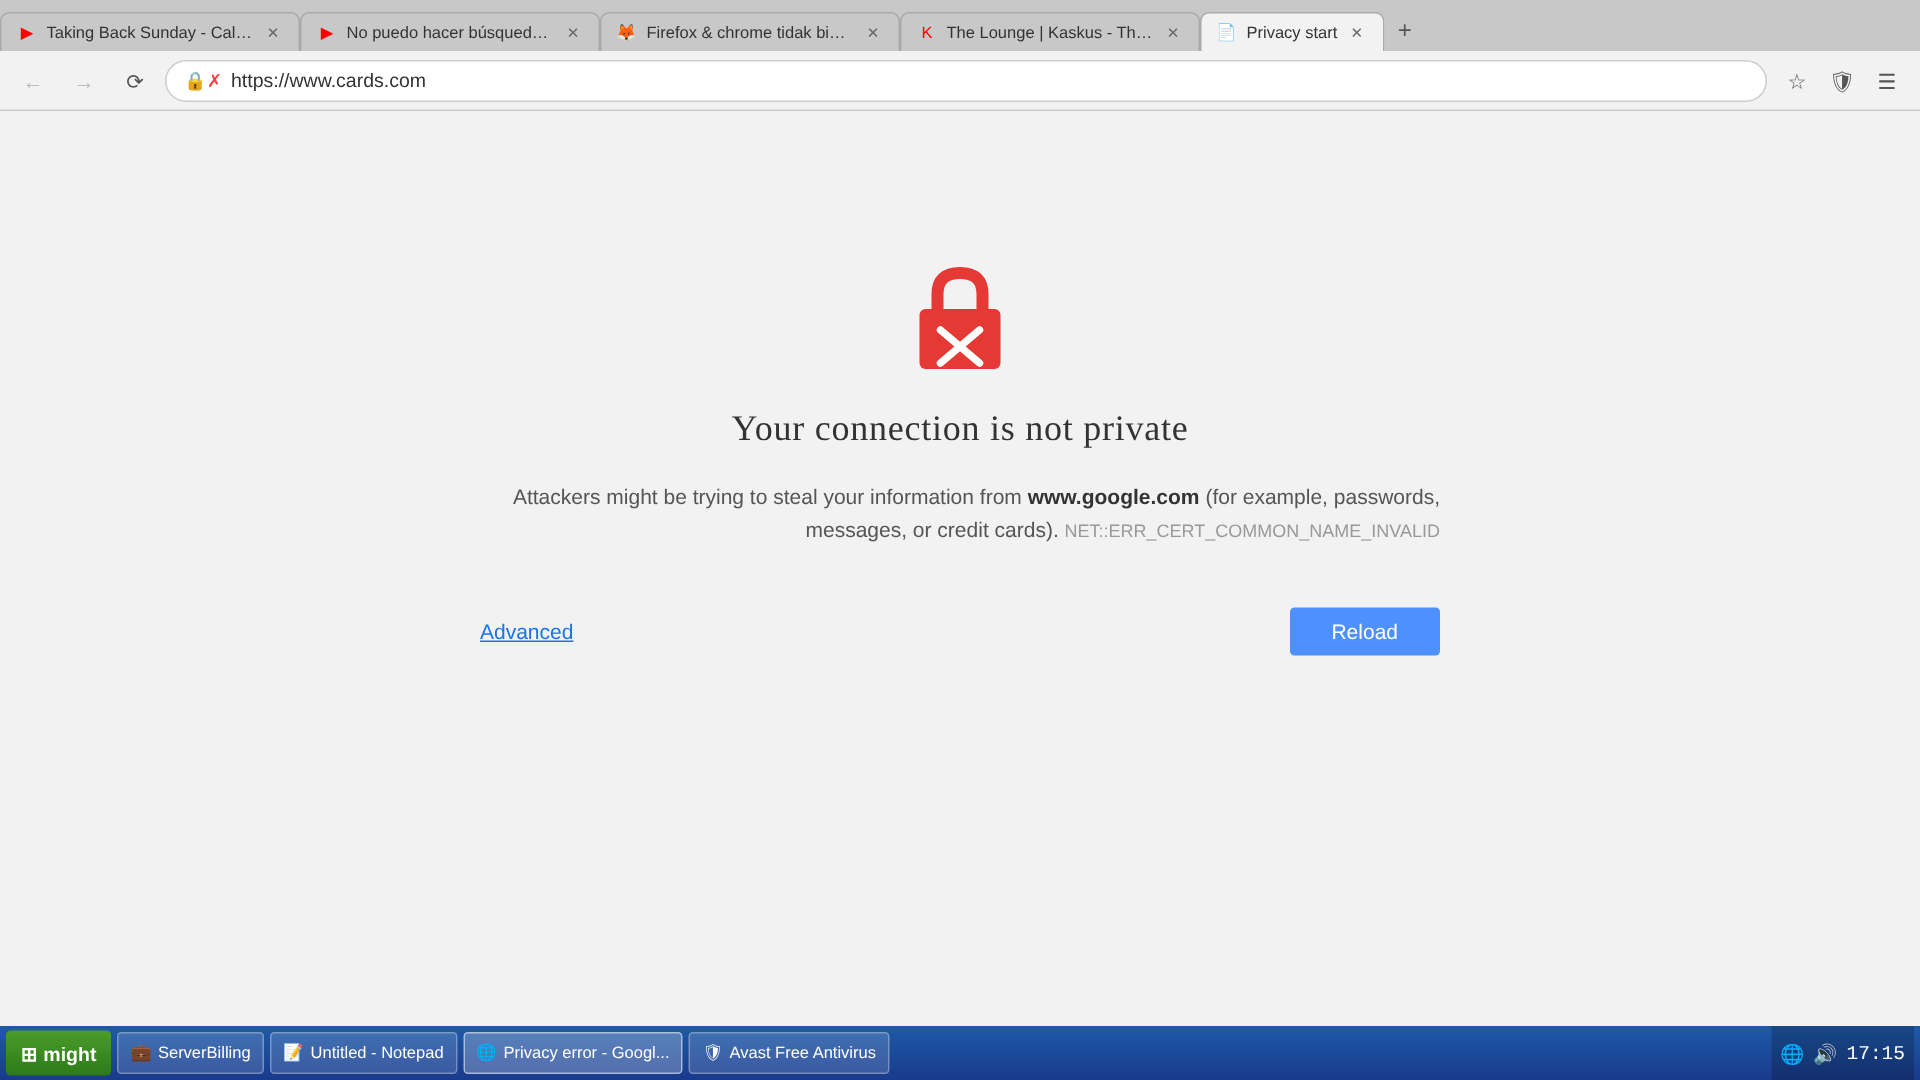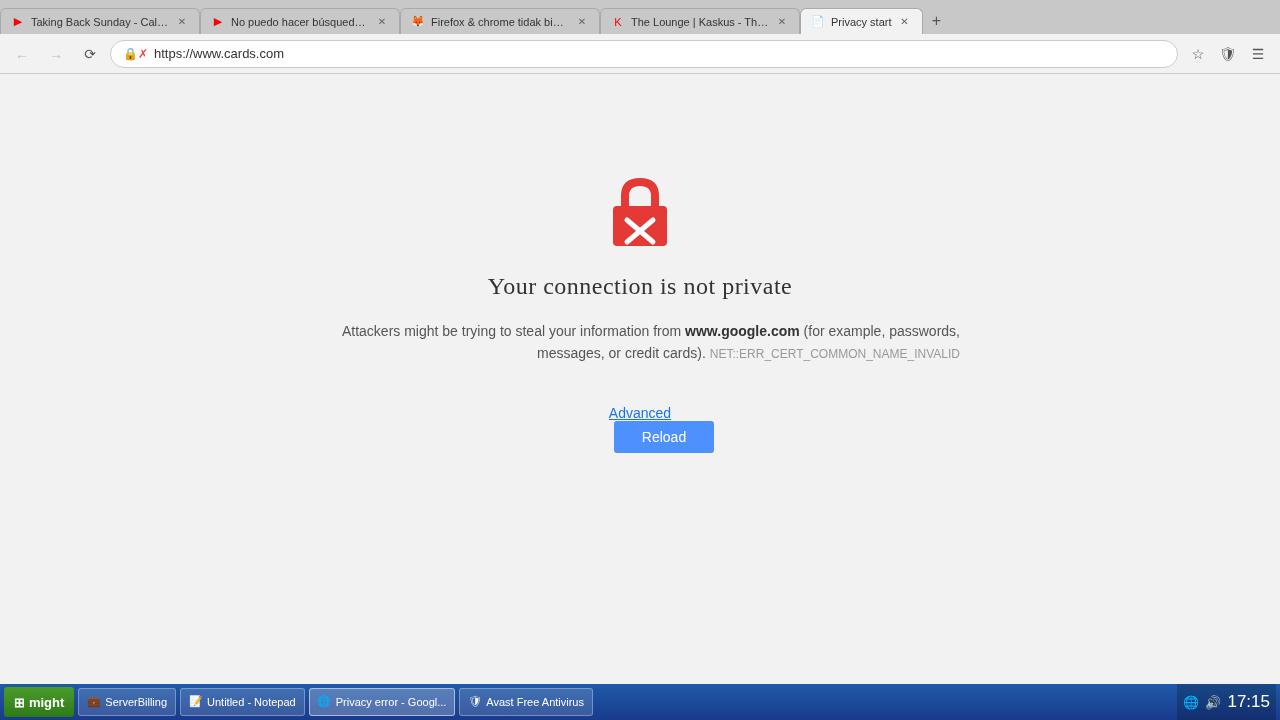--- a/index.html
+++ b/index.html
@@ -172,21 +172,20 @@
       width: 100%;
       margin-bottom: 40px;
     }
     .error-desc strong { font-weight: bold; color: #333; }
     .error-code { color: #999; font-size: 12px; }
     .error-actions {
       display: flex;
       justify-content: space-between;
       width: 100%;
       align-items: center;
-      flex-direction: column;
     }
     .advanced-link {
       color: #1a73e8;
       text-decoration: underline;
       font-size: 14px;
       cursor: pointer;
       background: none;
       border: none;
       padding: 0;
     }
@@ -260,22 +259,23 @@
       display: flex;
       align-items: center;
       gap: 6px;
       padding: 0 6px;
       height: 100%;
       background: rgba(0,0,0,0.2);
     }
     .tray-icon { font-size: 13px; color: white; }
     .tray-time {
       color: white;
-      font-size: 17px;
+      font-size: 13px;
       text-align: center;
+      font-family: Liberation Mono, monospace;
     }
   </style>
 </head>
 <body>
 
 <div class="chrome-frame">
 
   <div class="tab-bar">
 
     <div id="tabs-container" style="display:flex; align-items:flex-end;">

